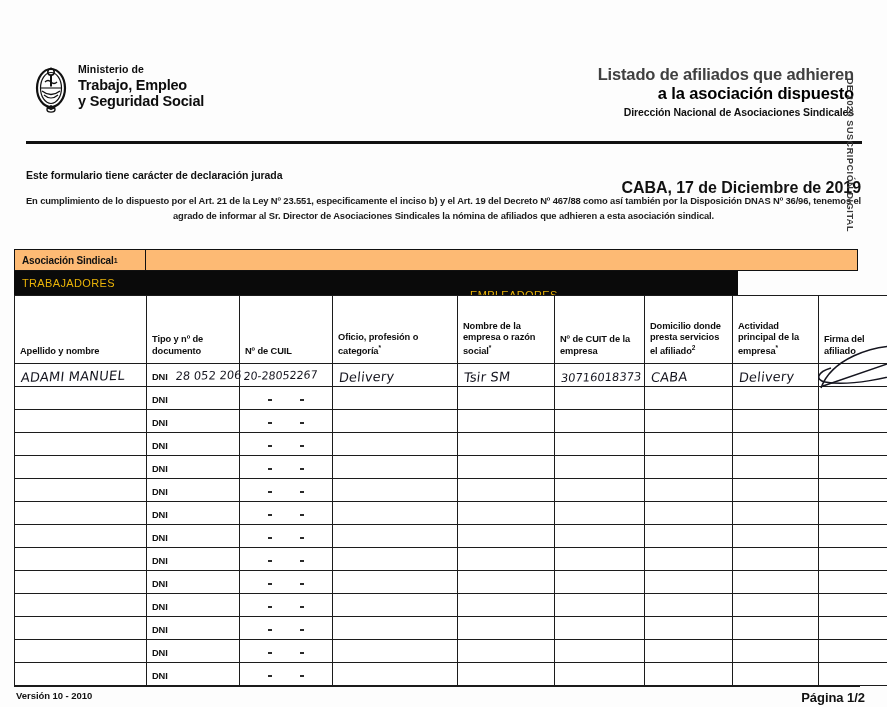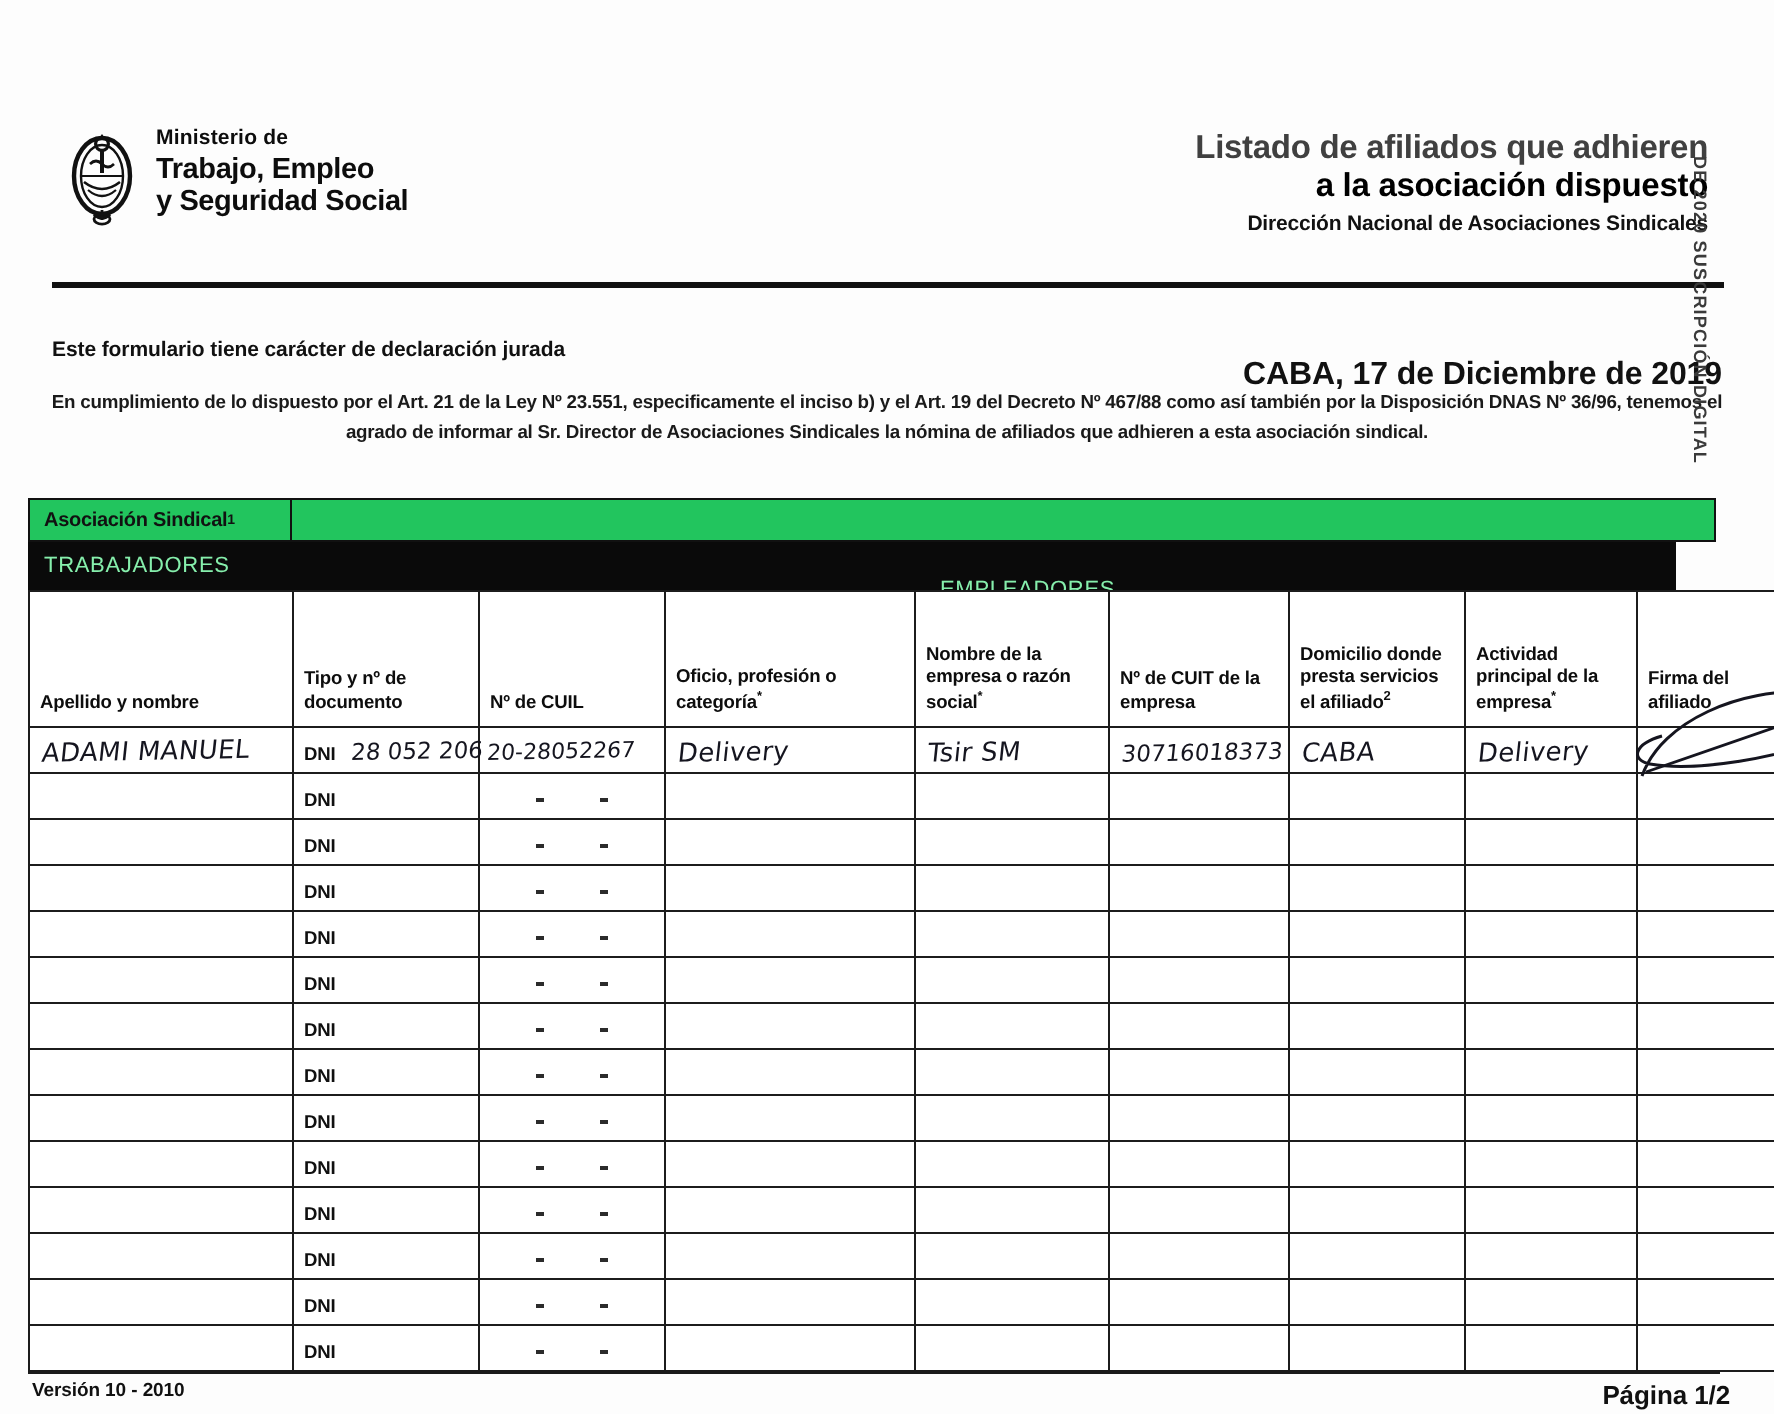--- a/index.html
+++ b/index.html
@@ -120,21 +120,21 @@
     color: #1a1a1a;
   }
 
   
   .assoc-row {
     position: absolute;
     left: 14px; top: 249px;
     width: 844px; height: 22px;
     display: flex;
     border: 1.4px solid #111;
-    background: #22c55e;
+    background: #fdba74;
   }
   .assoc-label {
     width: 131px;
     border-right: 1.4px solid #111;
     display: flex;
     align-items: center;
     padding-left: 7px;
     font-size: 10px;
     font-weight: bold;
     letter-spacing: -.15px;
@@ -145,23 +145,23 @@
     display: flex;
     align-items: center;
     padding-left: 6px;
     font-size: 11px;
   }
 
   
   .band {
     position: absolute;
     left: 14px; top: 271px;
-    width: 824px; height: 24px;
+    width: 724px; height: 24px;
     background: #0a0a0a;
-    color: #86efac;
+    color: #eab308;
   }
   .band span {
     position: absolute;
     top: 50%;
     transform: translateY(-50%);
     font-size: 11px;
     letter-spacing: .35px;
   }
   .band .b-trab { left: 8px; }
   .band .b-empl { left: 456px; margin-top: 12px; }

